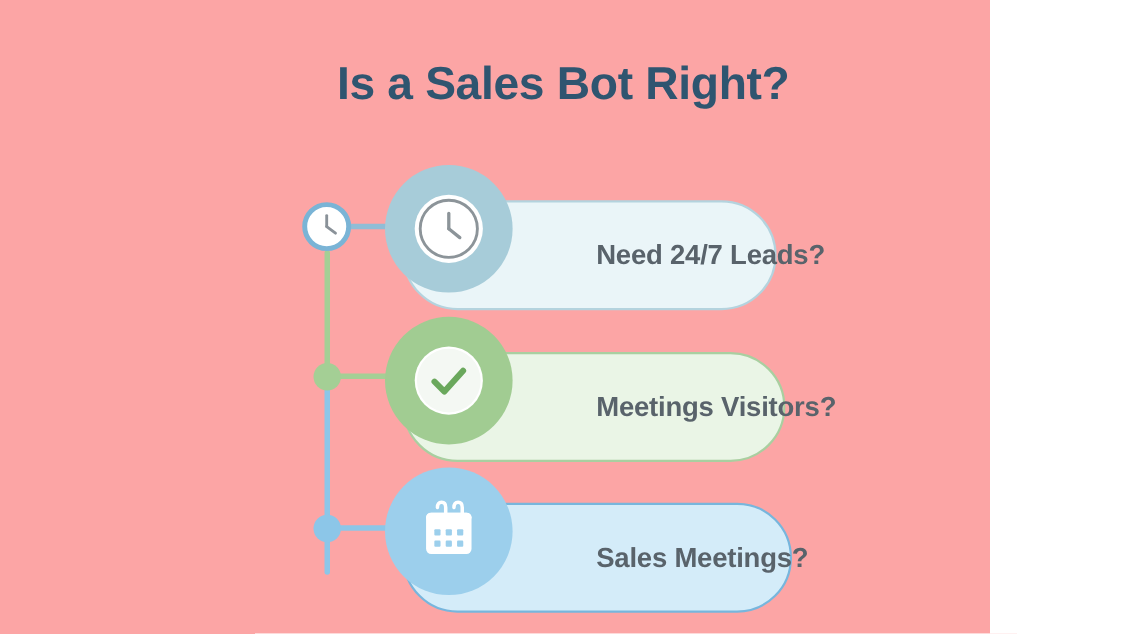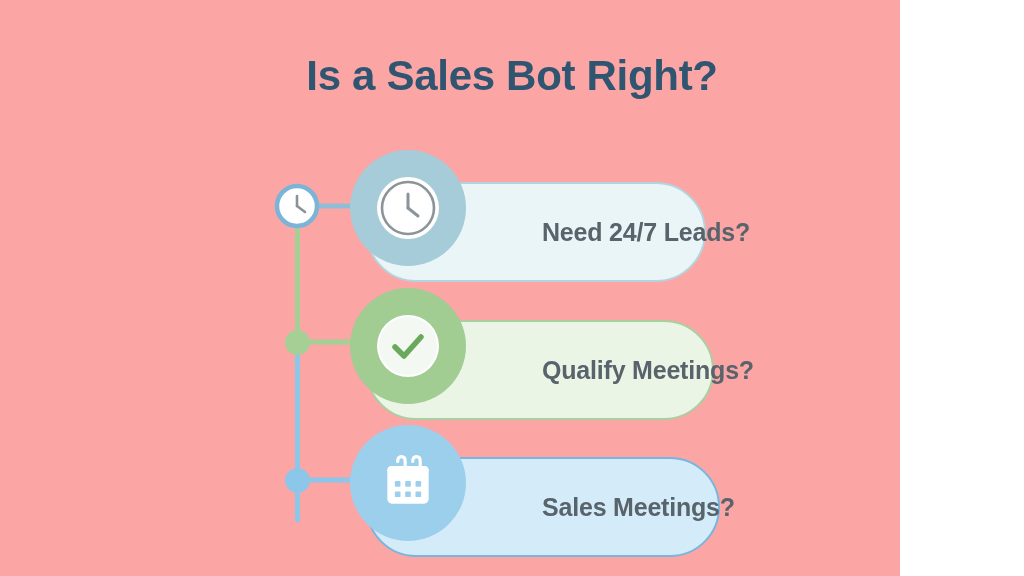--- a/index.html
+++ b/index.html
@@ -193,21 +193,21 @@
           <circle cx="29" cy="29" r="26" fill="#ffffff" stroke="#8c9499" stroke-width="2.6"></circle>
           <line x1="29" y1="29" x2="29" y2="15" stroke="#8c9499" stroke-width="3" stroke-linecap="round"></line>
           <line x1="29" y1="29" x2="39" y2="37" stroke="#8c9499" stroke-width="3" stroke-linecap="round"></line>
         </svg>
       </div>
     </div>
   </div>
 
   <div class="flow-row" id="flow-row-2">
     <div class="card" id="card-2">
-      <span class="card-label">Qualify Meetings?</span>
+      <span class="card-label">Meetings Visitors?</span>
     </div>
     <div class="icon-circle" id="icon-circle-2">
       <div class="icon-inner">
         <svg class="glyph" width="62" height="62" viewBox="0 0 62 62">
           <circle cx="31" cy="31" r="29" fill="#f4f8f3"></circle>
           <path d="M18 32 L27 41 L44 22" fill="none" stroke="#6aa85c" stroke-width="5.5" stroke-linecap="round" stroke-linejoin="round"></path>
         </svg>
       </div>
     </div>
   </div>

